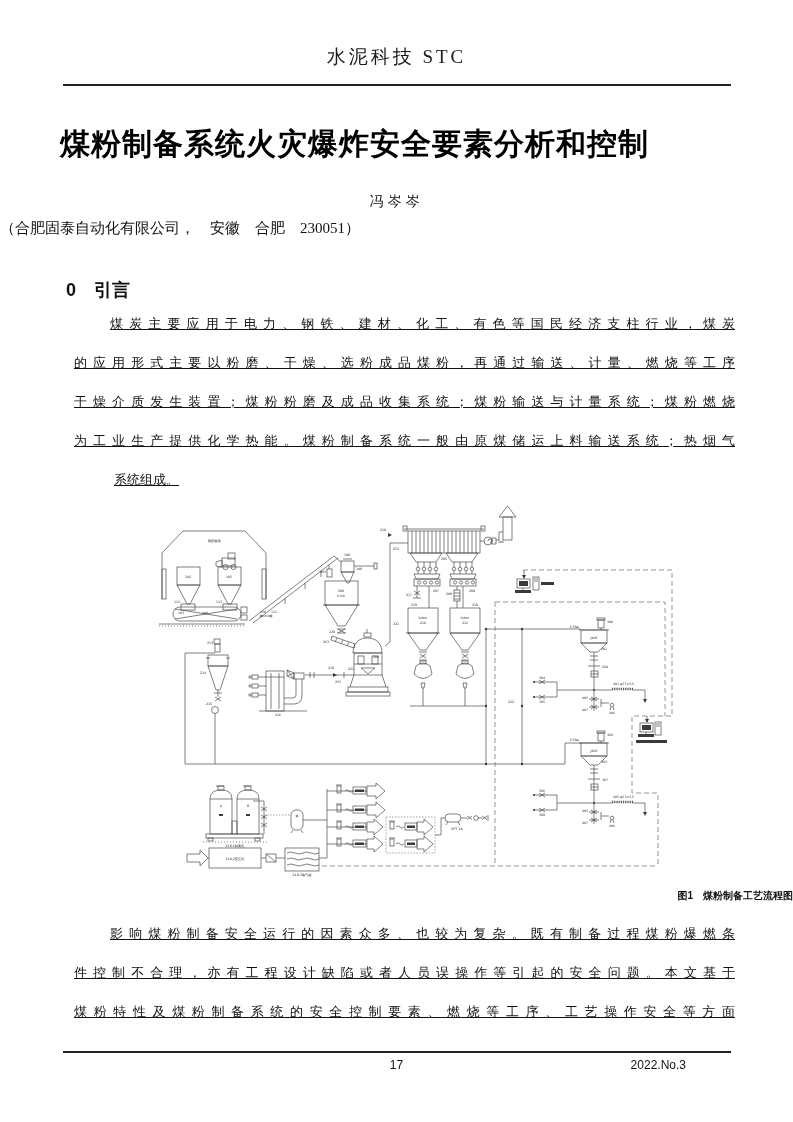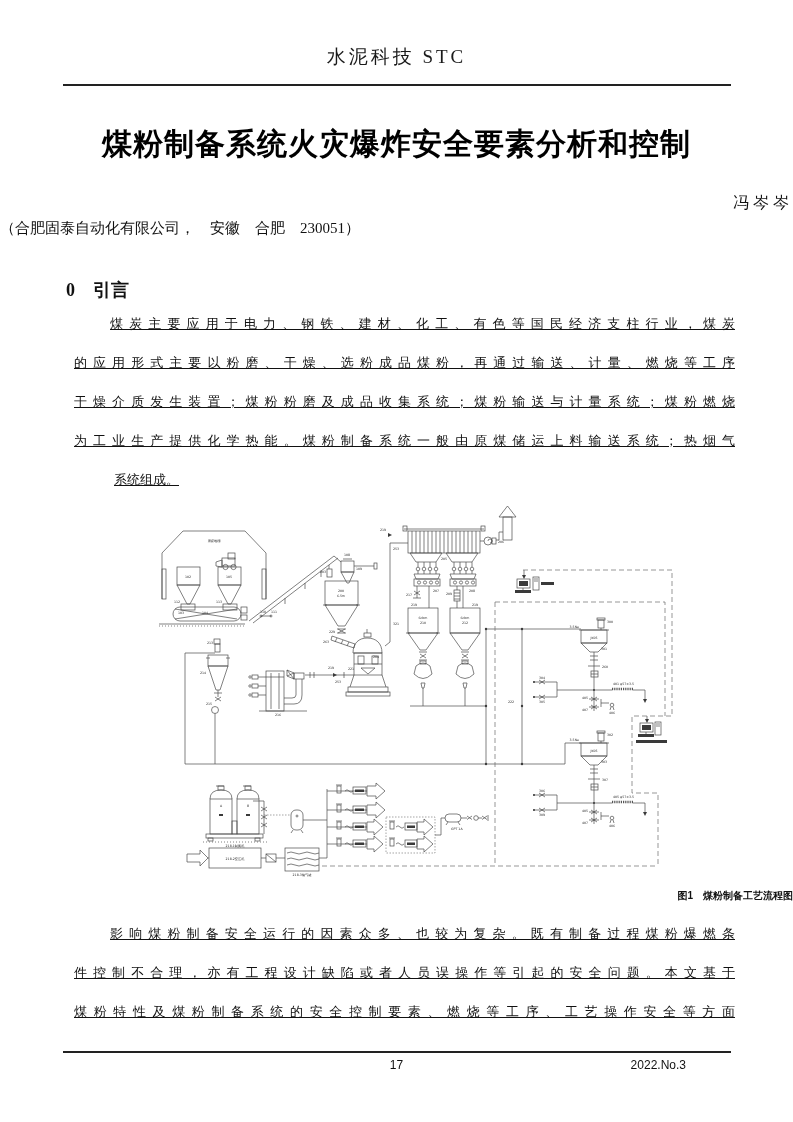--- a/index.html
+++ b/index.html
@@ -3,27 +3,27 @@
 <meta charset="utf-8">
 <style>
   html,body{margin:0;padding:0;background:#fff;}
   .page{position:relative;width:793px;height:1122px;background:#fff;overflow:hidden;
         font-family:"Liberation Serif","DejaVu Serif",serif;color:#111;border-radius:28px;}
   .hdr{position:absolute;top:44px;left:0;width:100%;text-align:center;
        font-size:19px;letter-spacing:3px;color:#1a1a1a;}
   .rule{position:absolute;left:63px;width:668px;height:2px;background:#222;}
   .rule.top{top:84px;}
   .rule.bottom{top:1051px;}
-  .title{position:absolute;top:124px;left:60px;width:673px;text-align:center;
+  .title{position:absolute;top:124px;left:60px;width:673px;text-align:left;
          font-family:"Liberation Sans","DejaVu Sans",sans-serif;font-weight:bold;
          font-size:30px;letter-spacing:1px;color:#000;}
-  .author{position:absolute;top:193px;left:0;width:100%;text-align:right;
-          font-size:16px;letter-spacing:4px;}
+  .author{position:absolute;top:193px;left:0;width:100%;text-align:center;
+          font-size:14px;letter-spacing:4px;}
   .affil{position:absolute;top:219px;left:0;width:100%;text-align:left;font-size:15px;}
-  .sec-h{position:absolute;top:278px;left:66px;font-family:Liberation Serif, serif;
+  .sec-h{position:absolute;top:278px;left:66px;font-family:Liberation Sans, sans-serif;
          font-weight:bold;font-size:18px;}
   .para{position:absolute;left:74px;width:661px;font-size:13px;line-height:39px;text-decoration:underline;}
   .para.p1{top:304px;} .para.p2{top:914px;}
   .jline{text-align:justify;text-align-last:justify;white-space:normal;}
   .jline.ind{padding-left:36px;}
   .lline{text-align:left;margin-left:40px;}
   .figwrap{position:absolute;top:503px;left:145px;width:600px;height:390px;}
   .caption{position:absolute;top:889px;left:0;width:100%;text-align:right;
            font-family:"Liberation Sans","DejaVu Sans",sans-serif;font-weight:bold;font-size:10px;}
   .pageno{position:absolute;top:1058px;left:0;width:100%;text-align:center;

